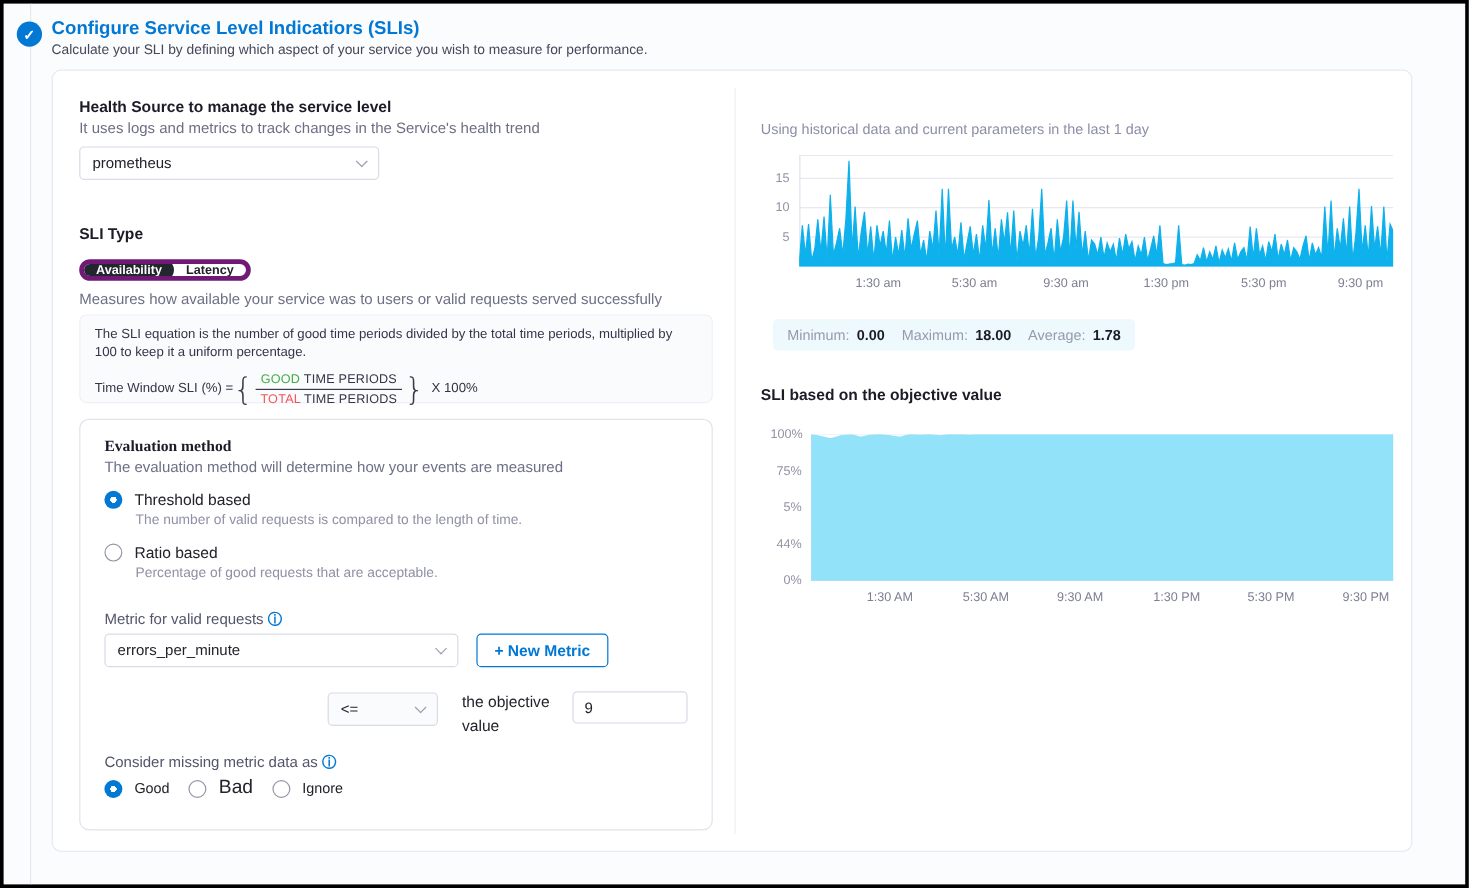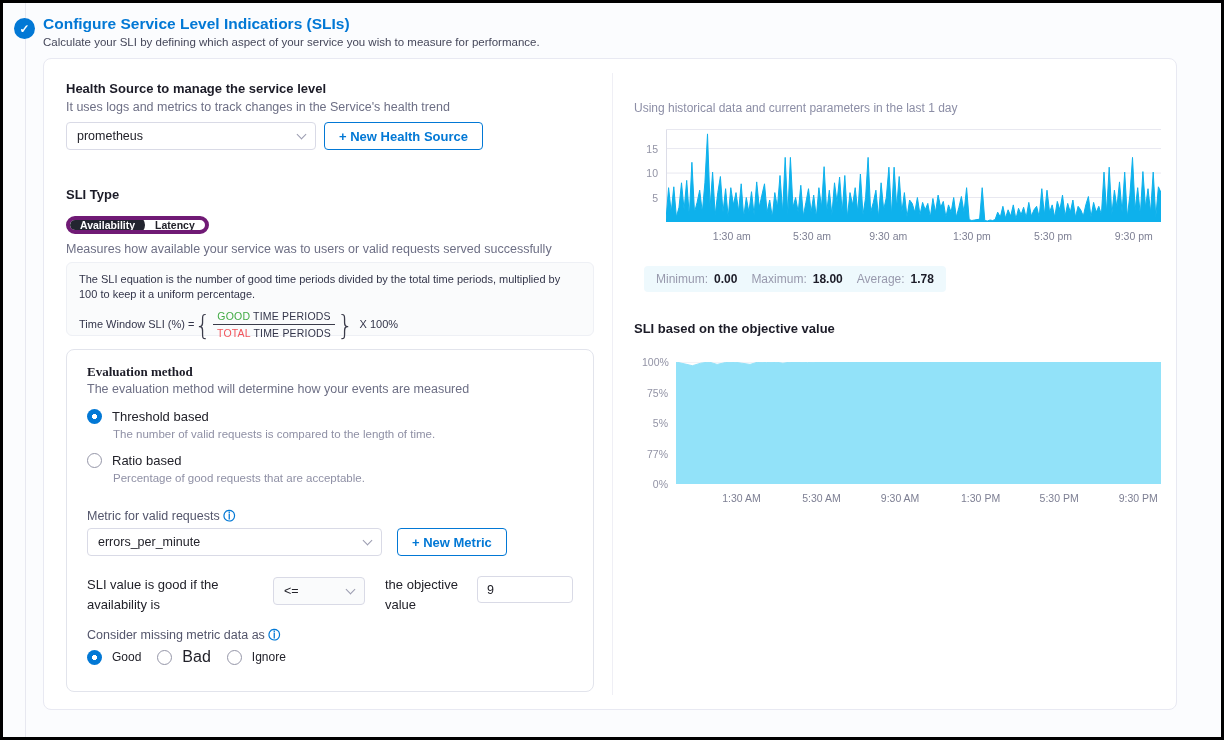--- a/index.html
+++ b/index.html
@@ -93,21 +93,20 @@
 
 <div class="main-card">
   <div class="col-divider"></div>
 
   <div class="abs sec-label" style="left:22px; top:22px;">Health Source to manage the service level</div>
   <div class="abs desc" style="left:22px; top:41px;">It uses logs and metrics to track changes in the Service's health trend</div>
   <div class="abs dropdown" style="left:22px; top:63px; width:250px;">
     <span>prometheus</span>
     <span class="chev"></span>
   </div>
-  <div class="abs btn-outline" style="left:280px; top:63px;">+ New Health Source</div>
 
   <div class="abs sec-label" style="left:22px; top:128px;">SLI Type</div>
   <div class="abs pill-toggle" style="left:22px; top:157px;">
     <span class="pill-seg sel">Availability</span>
     <span class="pill-seg">Latency</span>
   </div>
   <div class="abs desc" style="left:22px; top:183px;">Measures how available your service was to users or valid requests served successfully</div>
 
   <div class="equation-box">
     <div>The SLI equation is the number of good time periods divided by the total time periods, multiplied by 100 to keep it a uniform percentage.</div>
@@ -142,21 +141,20 @@
     <div class="abs field-label" style="left:20px; top:158px;">
       <span>Metric for valid requests</span>
       <span class="info-i">ⓘ</span>
     </div>
     <div class="abs dropdown" style="left:20px; top:178px; width:295px;">
       <span>errors_per_minute</span>
       <span class="chev"></span>
     </div>
     <div class="abs btn-outline" style="left:330px; top:178px;">+ New Metric</div>
 
-    <div class="abs radio-label" style="left:20px; top:225px; width:185px; line-height:1.55;">SLI value is good if the availability is</div>
     <div class="abs dropdown" style="left:206px; top:227px; width:92px; background:#fafbfc;">
       <span>&lt;=</span>
       <span class="chev"></span>
     </div>
     <div class="abs radio-label" style="left:318px; top:225px; width:92px; line-height:1.55;">the objective value</div>
     <input class="abs text-input" style="left: 410px; top: 226px;" value="9">
 
     <div class="abs field-label" style="left:20px; top:277px;">
       <span>Consider missing metric data as</span>
       <span class="info-i">ⓘ</span>
@@ -214,21 +212,21 @@
         <line x1="-5" x2="485" y1="122" y2="122" stroke="#e8e8f0" stroke-width="1"></line>
         <line x1="-5" x2="485" y1="91.5" y2="91.5" stroke="#e8e8f0" stroke-width="1"></line>
         <line x1="-5" x2="485" y1="61" y2="61" stroke="#e8e8f0" stroke-width="1"></line>
         <line x1="-5" x2="485" y1="30.5" y2="30.5" stroke="#e8e8f0" stroke-width="1"></line>
         <line x1="-5" x2="485" y1="0" y2="0" stroke="#e8e8f0" stroke-width="1"></line>
         <line x1="0.5" x2="0.5" y1="0" y2="122" stroke="#dcdde8"></line>
         <line x1="0" x2="485" y1="121.5" y2="121.5" stroke="#d4d5e0"></line>
         <path d="M0,122 L0.0,0.0 L8.2,1.8 L16.4,3.7 L24.7,1.2 L32.9,0.0 L41.1,2.4 L49.3,0.6 L57.5,0.0 L65.8,1.2 L74.0,2.4 L82.2,0.0 L90.4,0.6 L98.6,0.0 L106.9,1.2 L115.1,0.0 L123.3,0.0 L131.5,0.6 L139.7,0.0 L148.0,0.0 L156.2,0.0 L164.4,0.0 L172.6,0.0 L180.8,0.0 L189.1,0.0 L197.3,0.0 L205.5,0.0 L213.7,0.0 L221.9,0.0 L230.2,0.0 L238.4,0.0 L246.6,0.0 L254.8,0.0 L263.1,0.0 L271.3,0.0 L279.5,0.0 L287.7,0.0 L295.9,0.0 L304.2,0.0 L312.4,0.0 L320.6,0.0 L328.8,0.0 L337.0,0.0 L345.3,0.0 L353.5,0.0 L361.7,0.0 L369.9,0.0 L378.1,0.0 L386.4,0.0 L394.6,0.0 L402.8,0.0 L411.0,0.0 L419.2,0.0 L427.5,0.0 L435.7,0.0 L443.9,0.0 L452.1,0.0 L460.3,0.0 L468.6,0.0 L476.8,0.0 L485.0,0.0 L485,122 Z" fill="#92e2f9" stroke="#92e2f9" stroke-width="1"></path>
       </svg>
       <div class="ylab" style="left: 8px; top: 126px;">0%</div>
-      <div class="ylab" style="left: 8px; top: 95.5px;">77%</div>
+      <div class="ylab" style="left: 8px; top: 95.5px;">44%</div>
       <div class="ylab" style="left: 8px; top: 65px;">5%</div>
       <div class="ylab" style="left: 8px; top: 34.5px;">75%</div>
       <div class="ylab" style="left: 8px; top: 4px;">100%</div>
       <div class="xlab" style="left: 107.475px; top: 140px;">1:30 AM</div>
       <div class="xlab" style="left: 187.5px; top: 140px;">5:30 AM</div>
       <div class="xlab" style="left: 266.07px; top: 140px;">9:30 AM</div>
       <div class="xlab" style="left: 346.58px; top: 140px;">1:30 PM</div>
       <div class="xlab" style="left: 425.15px; top: 140px;">5:30 PM</div>
       <div class="xlab" style="left: 504.205px; top: 140px;">9:30 PM</div>
     </div>

